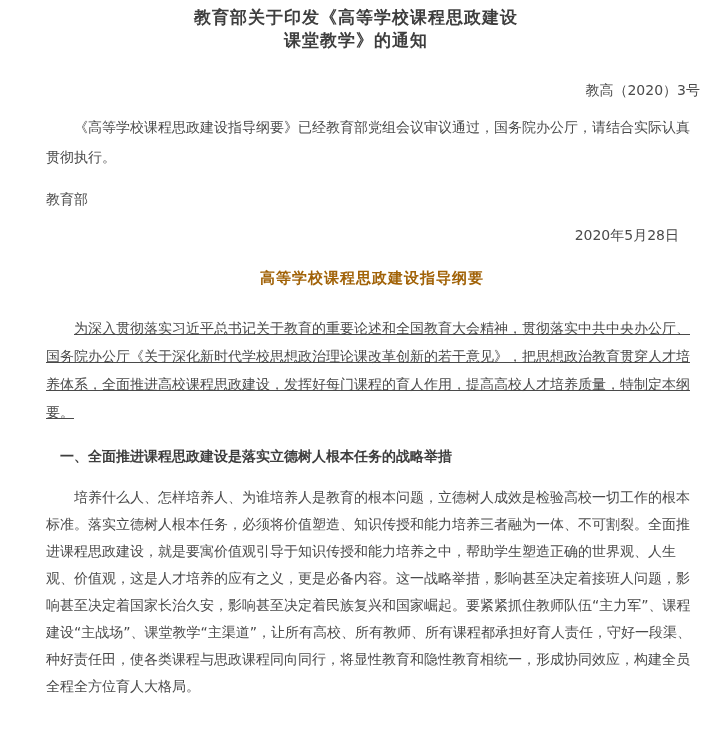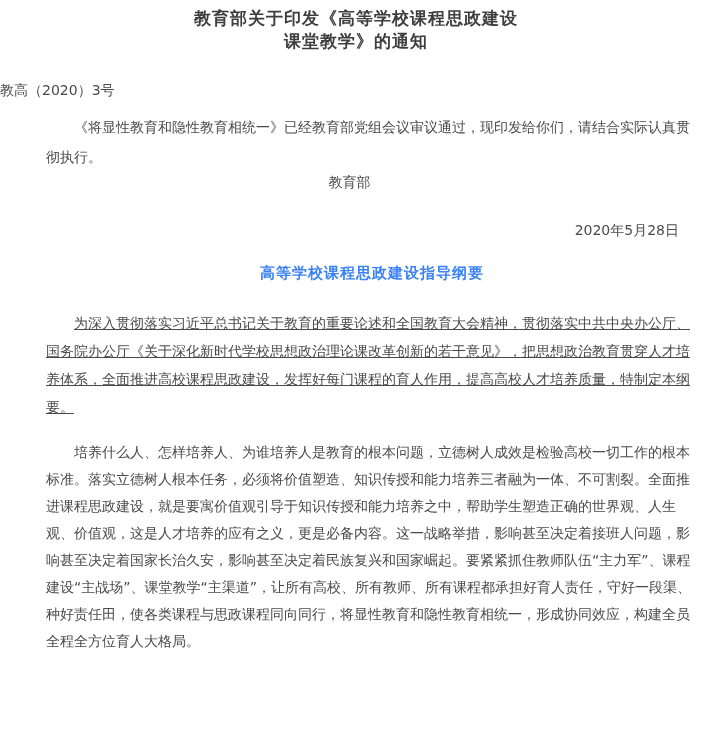--- a/index.html
+++ b/index.html
@@ -22,24 +22,26 @@
     overflow: hidden;
   }
   .doc-title {
     padding-top: 7px;
     text-align: center;
     font-size: 17px;
     font-weight: bold;
     line-height: 23px;
     color: #3e3e3e;
     letter-spacing: 1px;
+    font-family: Liberation Mono, monospace;
   }
   .doc-number {
     margin-top: 27px;
     padding-right: 12px;
+    text-align: right;
     font-size: 14px;
     line-height: 20px;
     color: #4a4a4a;
   }
   .content {
     padding-left: 46px;
     padding-right: 14px;
     font-size: 14px;
     color: #4a4a4a;
   }
@@ -50,39 +52,40 @@
     overflow-wrap: anywhere;
   }
   .notice-body {
     margin-top: 12px;
     line-height: 30px;
     text-indent: 2em;
     word-break: break-all;
     overflow-wrap: anywhere;
   }
   .issuer {
+    margin-top: 17px;
     padding-right: 45px;
-    text-align: center;
+    text-align: left;
     font-size: 14px;
     line-height: 20px;
   }
   .doc-date {
-    margin-top: 28px;
+    margin-top: 16px;
     padding-right: 19px;
     text-align: right;
     font-size: 14px;
     line-height: 20px;
   }
   .doc-subtitle {
     margin-top: 22px;
     text-align: center;
     font-size: 15px;
     font-weight: bold;
     line-height: 22px;
-    color: #3b82f6;
+    color: #a16207;
     letter-spacing: 1px;
   }
   .intro-para {
     margin-top: 25px;
     line-height: 28px;
     text-indent: 2em;
     word-break: break-all;
     overflow-wrap: anywhere;
     text-decoration: underline;
   }
@@ -110,28 +113,29 @@
   <div class="doc-title">
     <div>教育部关于印发《高等学校课程思政建设</div>
     <div>课堂教学》的通知</div>
   </div>
 
   <div class="doc-number">教高（2020）3号</div>
 
   <div class="content">
 
 
-    <div class="notice-body">《将显性教育和隐性教育相统一》已经教育部党组会议审议通过，现印发给你们，请结合实际认真贯彻执行。</div>
+    <div class="notice-body">《高等学校课程思政建设指导纲要》已经教育部党组会议审议通过，国务院办公厅，请结合实际认真贯彻执行。</div>
 
     <div class="issuer">教育部</div>
 
     <div class="doc-date">2020年5月28日</div>
 
     <div class="doc-subtitle">高等学校课程思政建设指导纲要</div>
 
     <div class="intro-para">为深入贯彻落实习近平总书记关于教育的重要论述和全国教育大会精神，贯彻落实中共中央办公厅、国务院办公厅《关于深化新时代学校思想政治理论课改革创新的若干意见》，把思想政治教育贯穿人才培养体系，全面推进高校课程思政建设，发挥好每门课程的育人作用，提高高校人才培养质量，特制定本纲要。</div>
 
+    <div class="section-heading">一、全面推进课程思政建设是落实立德树人根本任务的战略举措</div>
 
     <div class="section-para">培养什么人、怎样培养人、为谁培养人是教育的根本问题，立德树人成效是检验高校一切工作的根本标准。落实立德树人根本任务，必须将价值塑造、知识传授和能力培养三者融为一体、不可割裂。全面推进课程思政建设，就是要寓价值观引导于知识传授和能力培养之中，帮助学生塑造正确的世界观、人生观、价值观，这是人才培养的应有之义，更是必备内容。这一战略举措，影响甚至决定着接班人问题，影响甚至决定着国家长治久安，影响甚至决定着民族复兴和国家崛起。要紧紧抓住教师队伍“主力军”、课程建设“主战场”、课堂教学“主渠道”，让所有高校、所有教师、所有课程都承担好育人责任，守好一段渠、种好责任田，使各类课程与思政课程同向同行，将显性教育和隐性教育相统一，形成协同效应，构建全员全程全方位育人大格局。</div>
 
   </div>
 
 </div>
 
 </body></html>

